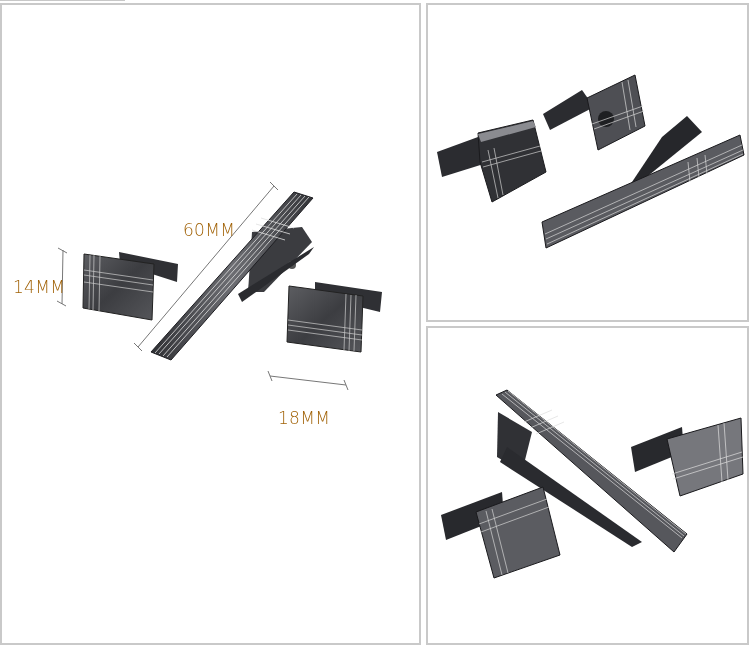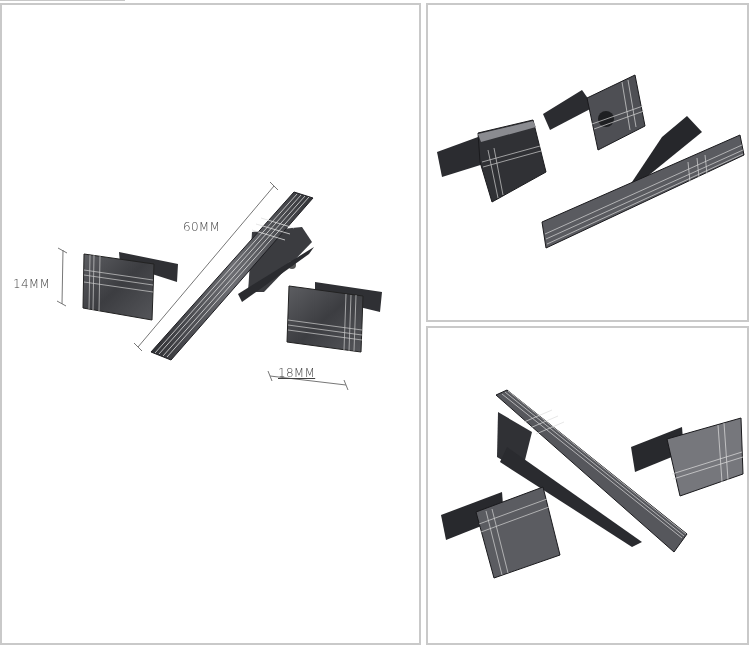--- a/index.html
+++ b/index.html
@@ -4,21 +4,21 @@
 <style>
   html, body { margin: 0; padding: 0; background: #ffffff; }
   body { width: 750px; height: 651px; position: relative; overflow: hidden;
          font-family: "Liberation Sans", sans-serif; }
   .topline { position: absolute; left: 0; top: 0; width: 125px; height: 1px; background: #c8c8c8; }
   .panel { position: absolute; box-sizing: border-box; border: 2px solid #c9c9c9; background: #fff; overflow: hidden; }
   #p-main { left: 0; top: 3px; width: 421px; height: 642px; border-left-width: 2px; }
   #p-tr { left: 426px; top: 3px; width: 323px; height: 319px; }
   #p-br { left: 426px; top: 326px; width: 323px; height: 319px; }
   .panel svg { position: absolute; left: 0; top: 0; }
-  .dim-label { position: absolute; font-size: 12px; color: #404040; letter-spacing: 0.3px;
+  .dim-label { position: absolute; font-size: 17px; color: #a16207; letter-spacing: 0.3px;
                font-family: "DejaVu Sans", sans-serif; font-weight: 300; }
 </style>
 </head>
 <body>
 
 <div class="topline"></div>
 
 <div class="panel" id="p-main">
   <svg width="421" height="642" viewBox="0 3 421 642">
     <defs>
@@ -89,21 +89,21 @@
         <line x1="349" y1="293" x2="347" y2="349"></line>
         <line x1="354" y1="293" x2="352" y2="349"></line>
         <line x1="286" y1="318" x2="360" y2="328"></line>
         <line x1="286" y1="323" x2="360" y2="333"></line>
         <line x1="286" y1="328" x2="360" y2="338"></line>
       </g>
     </g>
   </svg>
   <div class="dim-label" style="left:181px; top:215px;">60MM</div>
   <div class="dim-label" style="left:11px; top:272px;">14MM</div>
-  <div class="dim-label" style="left:276px; top:361px;text-decoration:underline;">18MM</div>
+  <div class="dim-label" style="left:276px; top:403px;">18MM</div>
 </div>
 
 <div class="panel" id="p-tr">
   <svg width="323" height="319" viewBox="426 3 323 319">
 
     <g>
       <polygon points="435,150 476,135 488,160 440,175" fill="#2b2c30"></polygon>
       <polygon points="476,131 531,118 544,170 490,200 478,160" fill="#303135" stroke="#1a1a1d"></polygon>
       <polygon points="476,132 531,119 534,125 479,140" fill="#8a8b90"></polygon>
       <g stroke="#d0d0d0" stroke-width="0.7">

